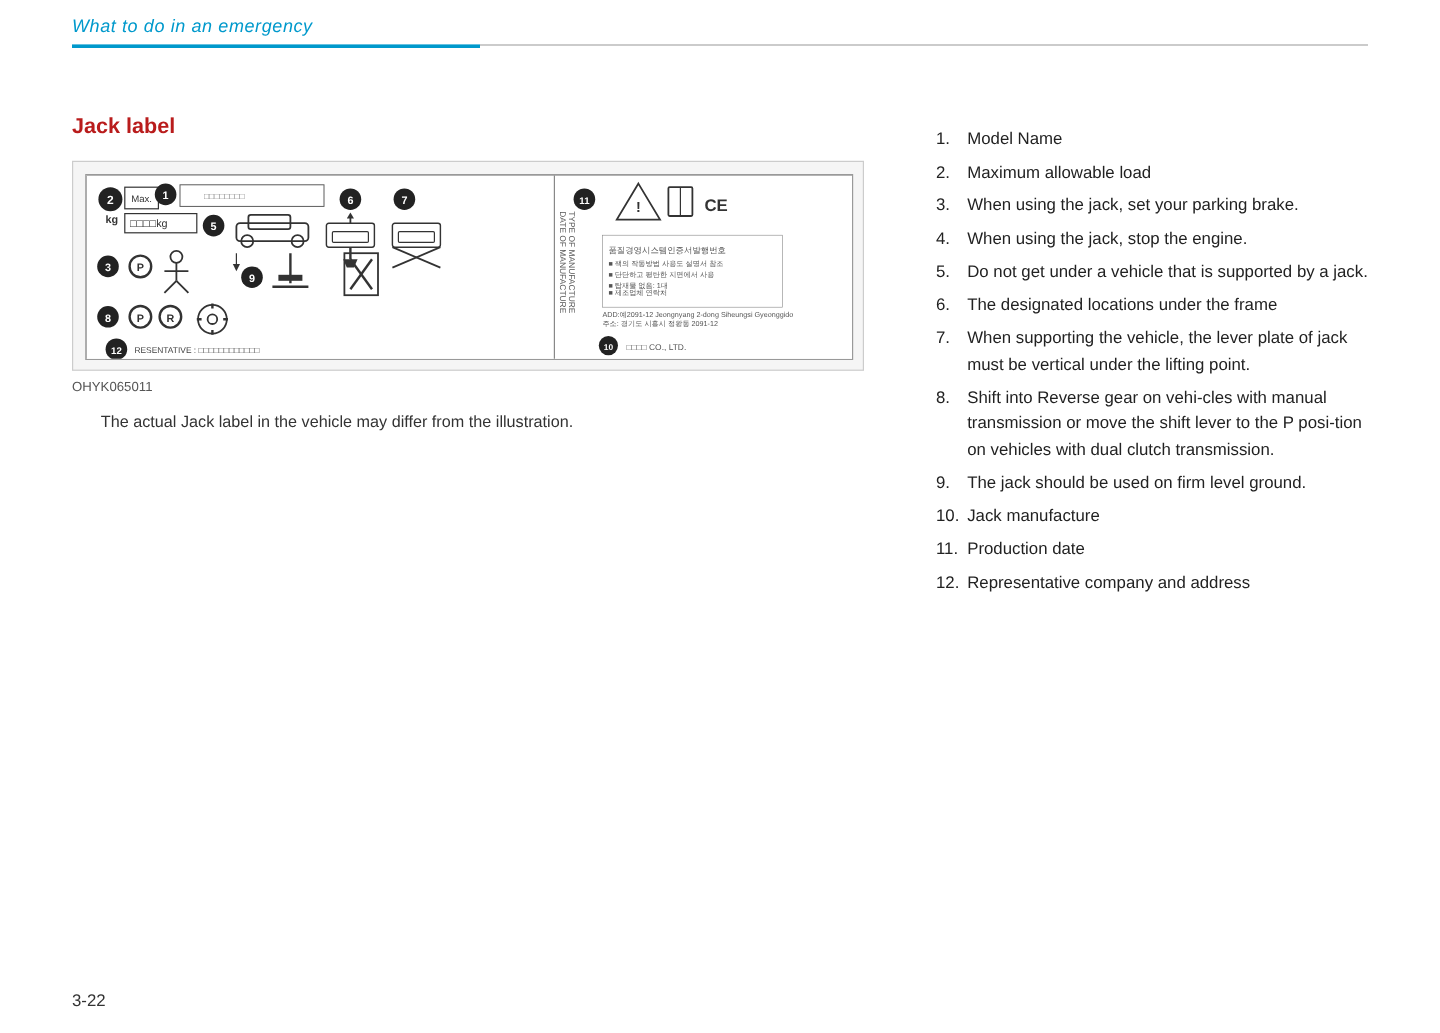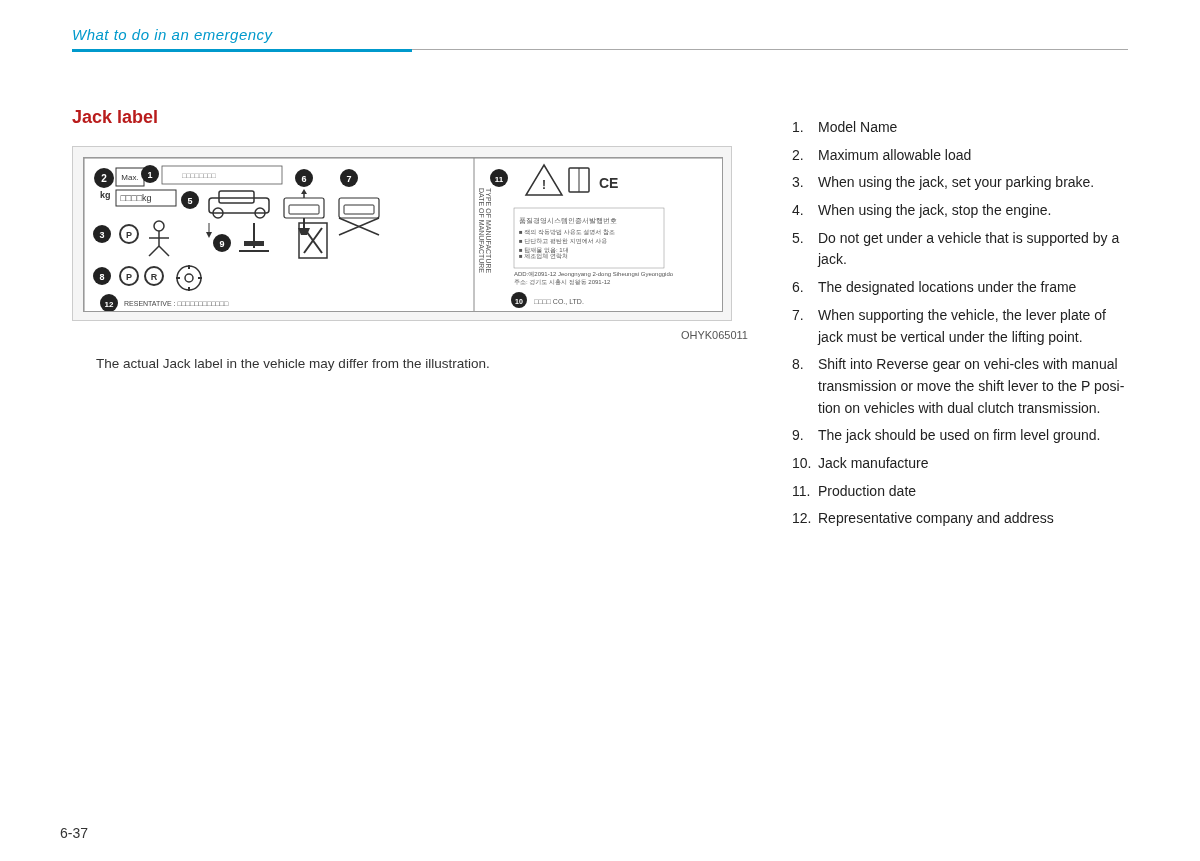--- a/index.html
+++ b/index.html
@@ -14,21 +14,21 @@
       background: #ffffff;
       font-family: 'Arial', sans-serif;
       font-size: 14px;
       color: #222;
       overflow: hidden;
     }
 
     .page-container {
       width: 1200px;
       height: 861px;
-      padding: 12px;
+      padding: 0;
       position: relative;
     }
 
     .header-title {
       font-size: 15px;
       color: #0099cc;
       font-style: italic;
       font-weight: normal;
       letter-spacing: 0.5px;
     }
@@ -59,21 +59,20 @@
       margin-bottom: 8px;
       position: relative;
       width: 660px;
       height: 175px;
       overflow: hidden;
     }
 
     .image-caption {
       font-size: 11px;
       color: #555;
-      text-align: right;
       margin-bottom: 12px;
       padding-right: 4px;
     }
 
     .description-text {
       font-size: 13.5px;
       color: #333;
       line-height: 1.6;
       margin-bottom: 4px;
       margin-left: 24px;
@@ -367,16 +366,16 @@
         </li>
         <li>
           <span class="list-number">12.</span>
           <span class="list-content">Representative   company   and address</span>
         </li>
       </ol>
     </div>
   </div>
 
   <div class="footer">
-    <span>6-37</span>
+    <span>3-22</span>
   </div>
 
 </div>
 
 </body></html>

